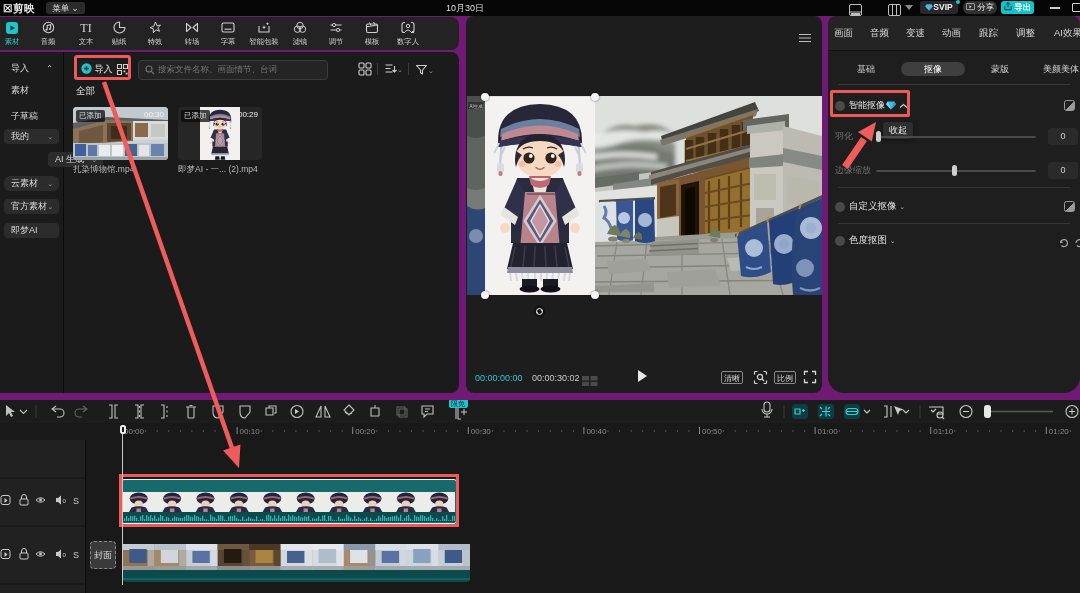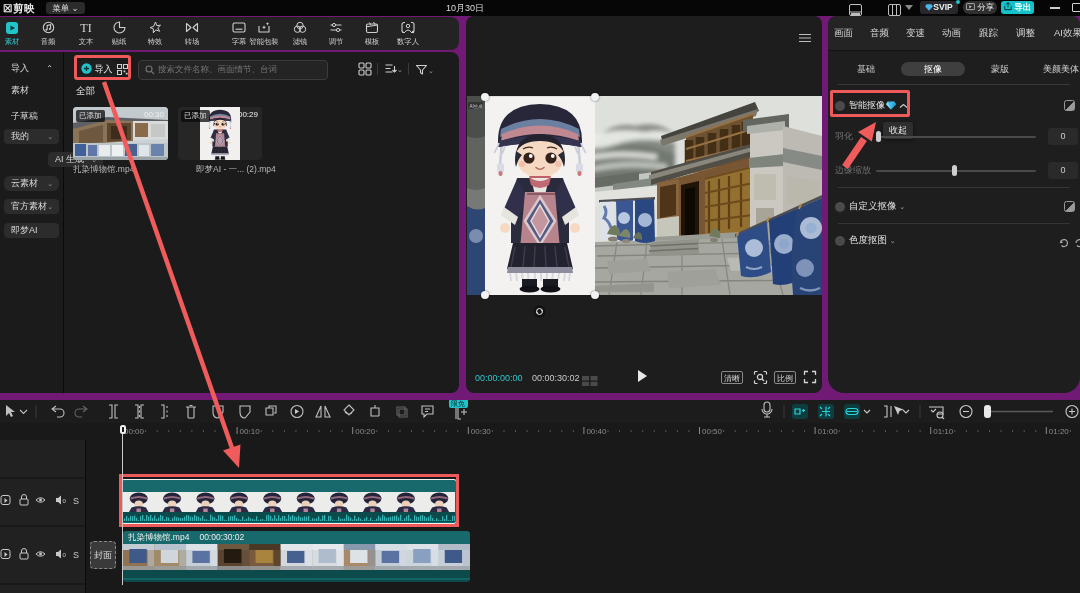--- a/index.html
+++ b/index.html
@@ -121,21 +121,21 @@
           <path d="M6.5 1 L7.8 4.6 L11.5 4.2 L8.8 6.8 L10.6 10.3 L6.9 8.9 L4.3 11.8 L4.4 7.9 L1 6.6 L4.6 5.4 Z" fill="none" stroke="#d0d0d0" stroke-width="1" stroke-linejoin="round"></path>
         </svg></div>
     <div class="lb">特效</div>
     </div>
   <div class="tbitem abs" style="left:177px;top:21px;">
     <div class="ic"><svg width="14" height="13" viewBox="0 0 14 13">
           <path d="M1.5 2.5 L6 6.5 L1.5 10.5 Z M12.5 2.5 L8 6.5 L12.5 10.5 Z" fill="none" stroke="#d0d0d0" stroke-width="1.1" stroke-linejoin="round"></path>
         </svg></div>
     <div class="lb">转场</div>
     </div>
-  <div class="tbitem abs" style="left:213px;top:21px;margin-left:11px;">
+  <div class="tbitem abs" style="left:213px;top:21px;">
     <div class="ic"><svg width="14" height="13" viewBox="0 0 14 13">
           <rect x="1" y="2" width="12" height="9" rx="1.5" fill="none" stroke="#d0d0d0" stroke-width="1.1"></rect>
           <path d="M3.5 8.2 H10.5" stroke="#d0d0d0" stroke-width="1.1"></path>
         </svg></div>
     <div class="lb">字幕</div>
     </div>
   <div class="tbitem abs" style="left:244px;top:21px;width:40px;">
     <div class="ic"><svg width="14" height="13" viewBox="0 0 14 13">
           <path d="M2 5 V11 H12 V5" fill="none" stroke="#d0d0d0" stroke-width="1.1"></path>
           <path d="M7 4.8 v3 M5.6 6.3 h2.8" stroke="#d0d0d0" stroke-width="1"></path>
@@ -256,21 +256,21 @@
     </div>
     <div class="abs" style="left:178px;top:55px;width:84px;height:53px;border-radius:4px;overflow:hidden;background:#262626;">
       <div class="abs" style="left:22px;top:0;width:40px;height:53px;background:#f2f0ee;"></div>
       <svg class="abs" style="left:22px;top:0;" width="40" height="53" viewBox="0 0 40 53">
           <use href="#dolly" transform="translate(5.5,1) scale(0.265)"></use>
         </svg>
       <div class="addedtag">已添加</div>
       <div class="durtag">00:29</div>
     </div>
     <div class="abs" style="left:73px;top:112px;width:100px;color:#b9b9b9;font-size:8.5px;">扎染博物馆.mp4</div>
-    <div class="abs" style="left:196px;top:112px;width:110px;color:#b9b9b9;font-size:8.5px;">即梦AI - 一... (2).mp4</div>
+    <div class="abs" style="left:178px;top:112px;width:110px;color:#b9b9b9;font-size:8.5px;">即梦AI - 一... (2).mp4</div>
   </div>
 
   <div id="player" class="abs">
     <div class="abs" style="right:10px;top:13px;"><svg width="14" height="10" viewBox="0 0 14 10">
           <path d="M1 1.5 h12 M1 5 h12 M1 8.5 h12" stroke="#bdbdbd" stroke-width="1.2"></path>
         </svg></div>
 
     <div class="abs" style="left:1px;top:80px;width:355px;height:199px;overflow:hidden;">
       <svg width="355" height="199" viewBox="0 0 355 199" preserveAspectRatio="none">
         <rect width="355" height="199" fill="#dee0dc"></rect>
@@ -718,21 +718,20 @@
           <circle cx="40.5" cy="7" r="1.4" fill="#c9c9c9" stroke="none"></circle>
         <path d="M56 5 h2 l3 -2.5 v9 l-3 -2.5 h-2 Z" fill="#c9c9c9" stroke="none"></path>
           <text x="62.5" y="10" font-size="6" fill="#c9c9c9" stroke="none">0</text>
         <text x="73" y="11" font-size="9" fill="#c9c9c9" stroke="none">S</text>
       </svg>
     </div>
 
     <div class="abs" style="left:90px;top:141px;width:26px;height:28px;background:#3a3a3a;border:1px dashed #8a8a8a;border-radius:4px;color:#ddd;font-size:9px;text-align:center;line-height:26px;">封面</div>
 
     <div class="abs" style="left:123px;top:131px;width:347px;height:51px;border-radius:3px;overflow:hidden;">
-      <div style="position:absolute;left:0;top:0;width:347px;height:13px;background:#17696b;color:#eee;font-size:8.5px;line-height:13px;white-space:nowrap;"><span style="margin-left:5px;">扎染博物馆.mp4</span><span style="margin-left:10px;">00:00:30:02</span></div>
       <svg style="position:absolute;left:0;top:13px;" width="347" height="26" viewBox="0 0 347 26" preserveAspectRatio="none" id="track2svg">
           <rect x="0" y="0" width="32.04545454545455" height="26" fill="#8f7353"></rect>
           <rect x="0" y="0" width="32.04545454545455" height="6" fill="#c4cbd2"></rect>
           <rect x="6.3090909090909095" y="5" width="17.35" height="14" fill="#3f5a88"></rect>
           <rect x="24.60545454545455" y="4" width="6.94" height="18" fill="#c4cbd2" opacity="0.6"></rect>
           <rect x="0" y="22" width="32.04545454545455" height="4" fill="#9aa0a4" opacity="0.8"></rect>
           <rect x="31.545454545454547" y="0" width="32.04545454545455" height="26" fill="#a08a68"></rect>
           <rect x="31.545454545454547" y="0" width="32.04545454545455" height="6" fill="#b8c2cc"></rect>
           <rect x="37.85454545454546" y="6" width="17.35" height="13" fill="#d0d6dc"></rect>
           <rect x="56.150909090909096" y="4" width="6.94" height="18" fill="#b8c2cc" opacity="0.6"></rect>

